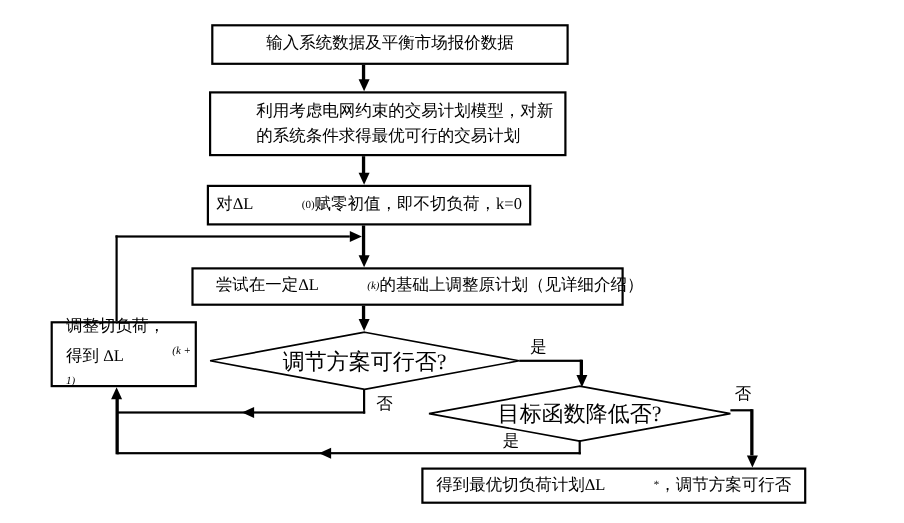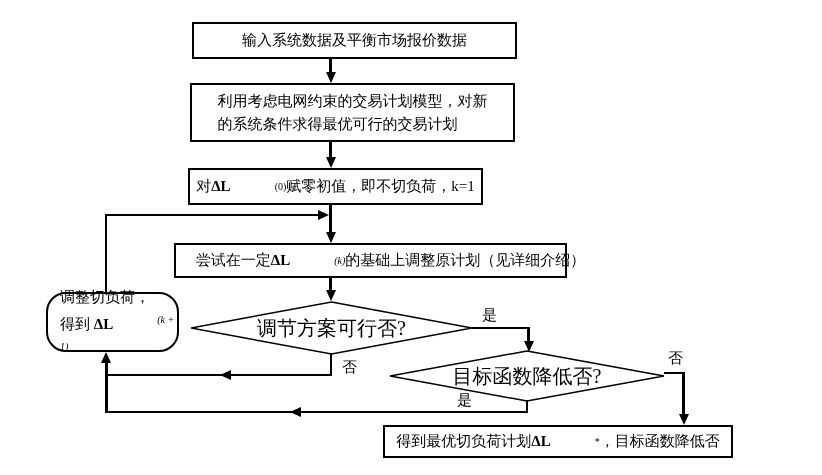--- a/index.html
+++ b/index.html
@@ -17,22 +17,22 @@
     border: 2px solid #000000;
     background: #ffffff;
     display: flex;
     align-items: center;
     justify-content: center;
     font-size: 15px;
     line-height: 1.5;
     box-sizing: border-box;
     white-space: nowrap;
   }
-  .box.leftalign { justify-content: center; white-space: normal; }
-  .f { font-weight: bold; }
+  .box.leftalign { justify-content: flex-end; white-space: normal; }
+  .f { font-weight: normal; }
   .sup {
     font-size: 10px;
     vertical-align: super;
     line-height: 0;
     margin-left: 44px;
   }
   .sup.it { font-style: italic; }
   .vline, .hline { position: absolute; background: #000000; }
   .ah { position: absolute; width: 0; height: 0; }
   .ah-down  { border-left: 5px solid transparent; border-right: 5px solid transparent; border-top: 11px solid #000000; }
@@ -67,43 +67,43 @@
     <div>
       <div>利用考虑电网约束的交易计划模型，对新</div>
       <div>的系统条件求得最优可行的交易计划</div>
     </div>
   </div>
 
   <div class="box" style="left:188px; top:168px; width:295px; height:37px;">
     <span>对 </span>
       <span class="f">ΔL</span>
       <span class="sup">(0)</span>
-      <span> 赋零初值，即不切负荷，k=1</span>
+      <span> 赋零初值，即不切负荷，k=0</span>
   </div>
 
   <div class="box" style="left:174px; top:243px; width:393px; height:35px;padding-left:40px;">
     <span>尝试在一定 </span>
       <span class="f">ΔL</span>
       <span class="sup it">(k)</span>
       <span> 的基础上调整原计划（见详细介绍）</span>
   </div>
 
-  <div class="box leftalign" style="left:46px; top:292px; width:133px; height:60px; padding:4px 0 0 12px; line-height:1.8;border-radius:20px;">
+  <div class="box leftalign" style="left:46px; top:292px; width:133px; height:60px; padding:4px 0 0 12px; line-height:1.8;">
     <div>
       <div>调整切负荷，</div>
       <div><span>得到 </span><span class="f">ΔL</span><span class="sup it">(k + 1)</span>
       </div>
     </div>
   </div>
 
   <div class="box" style="left:383px; top:425px; width:350px; height:33px;justify-content:center;">
     <span>得到最优切负荷计划 </span>
       <span class="f">ΔL</span>
       <span class="sup">*</span>
-      <span>，目标函数降低否</span>
+      <span>，调节方案可行否</span>
   </div>
 
   <svg class="dshape" style="left:189px; top:301px;" width="285" height="54">
     <polygon points="142.5,1 283,27 142.5,53 2,27" fill="#ffffff" stroke="#000000" stroke-width="1.5"></polygon>
   </svg>
   <div class="dlabel" style="left:189px; top:301px; width:285px; height:54px;">调节方案可行否?</div>
 
   <svg class="dshape" style="left:388px; top:350px;" width="278" height="52">
     <polygon points="139,1 276,26 139,51 2,26" fill="#ffffff" stroke="#000000" stroke-width="1.5"></polygon>
   </svg>

